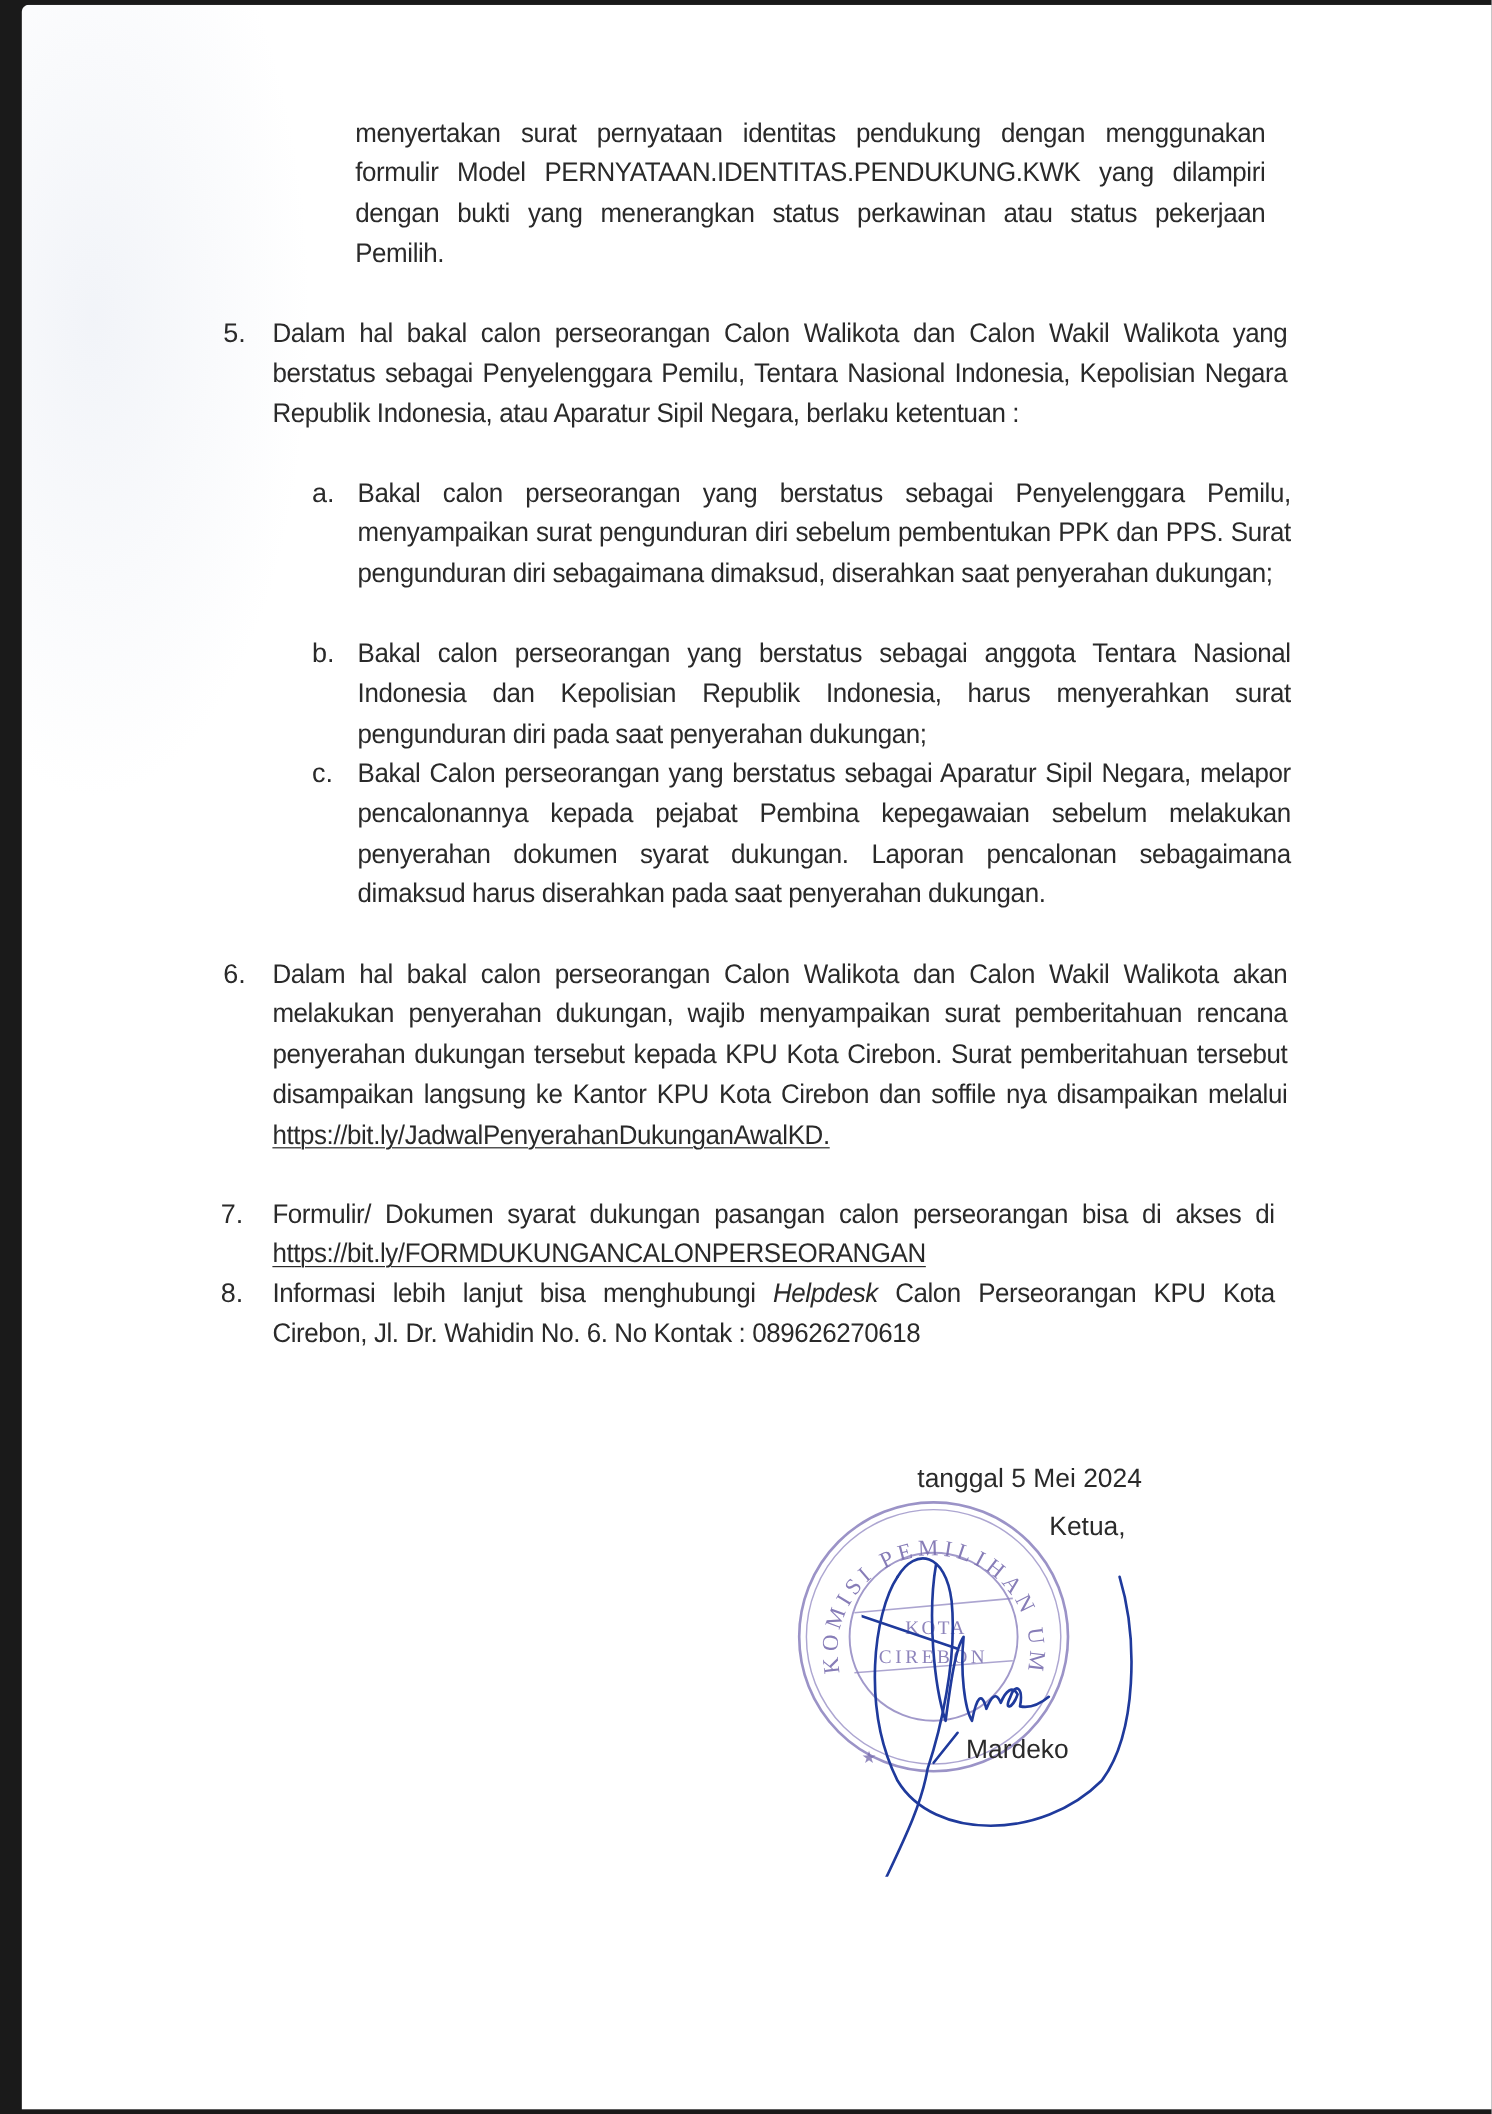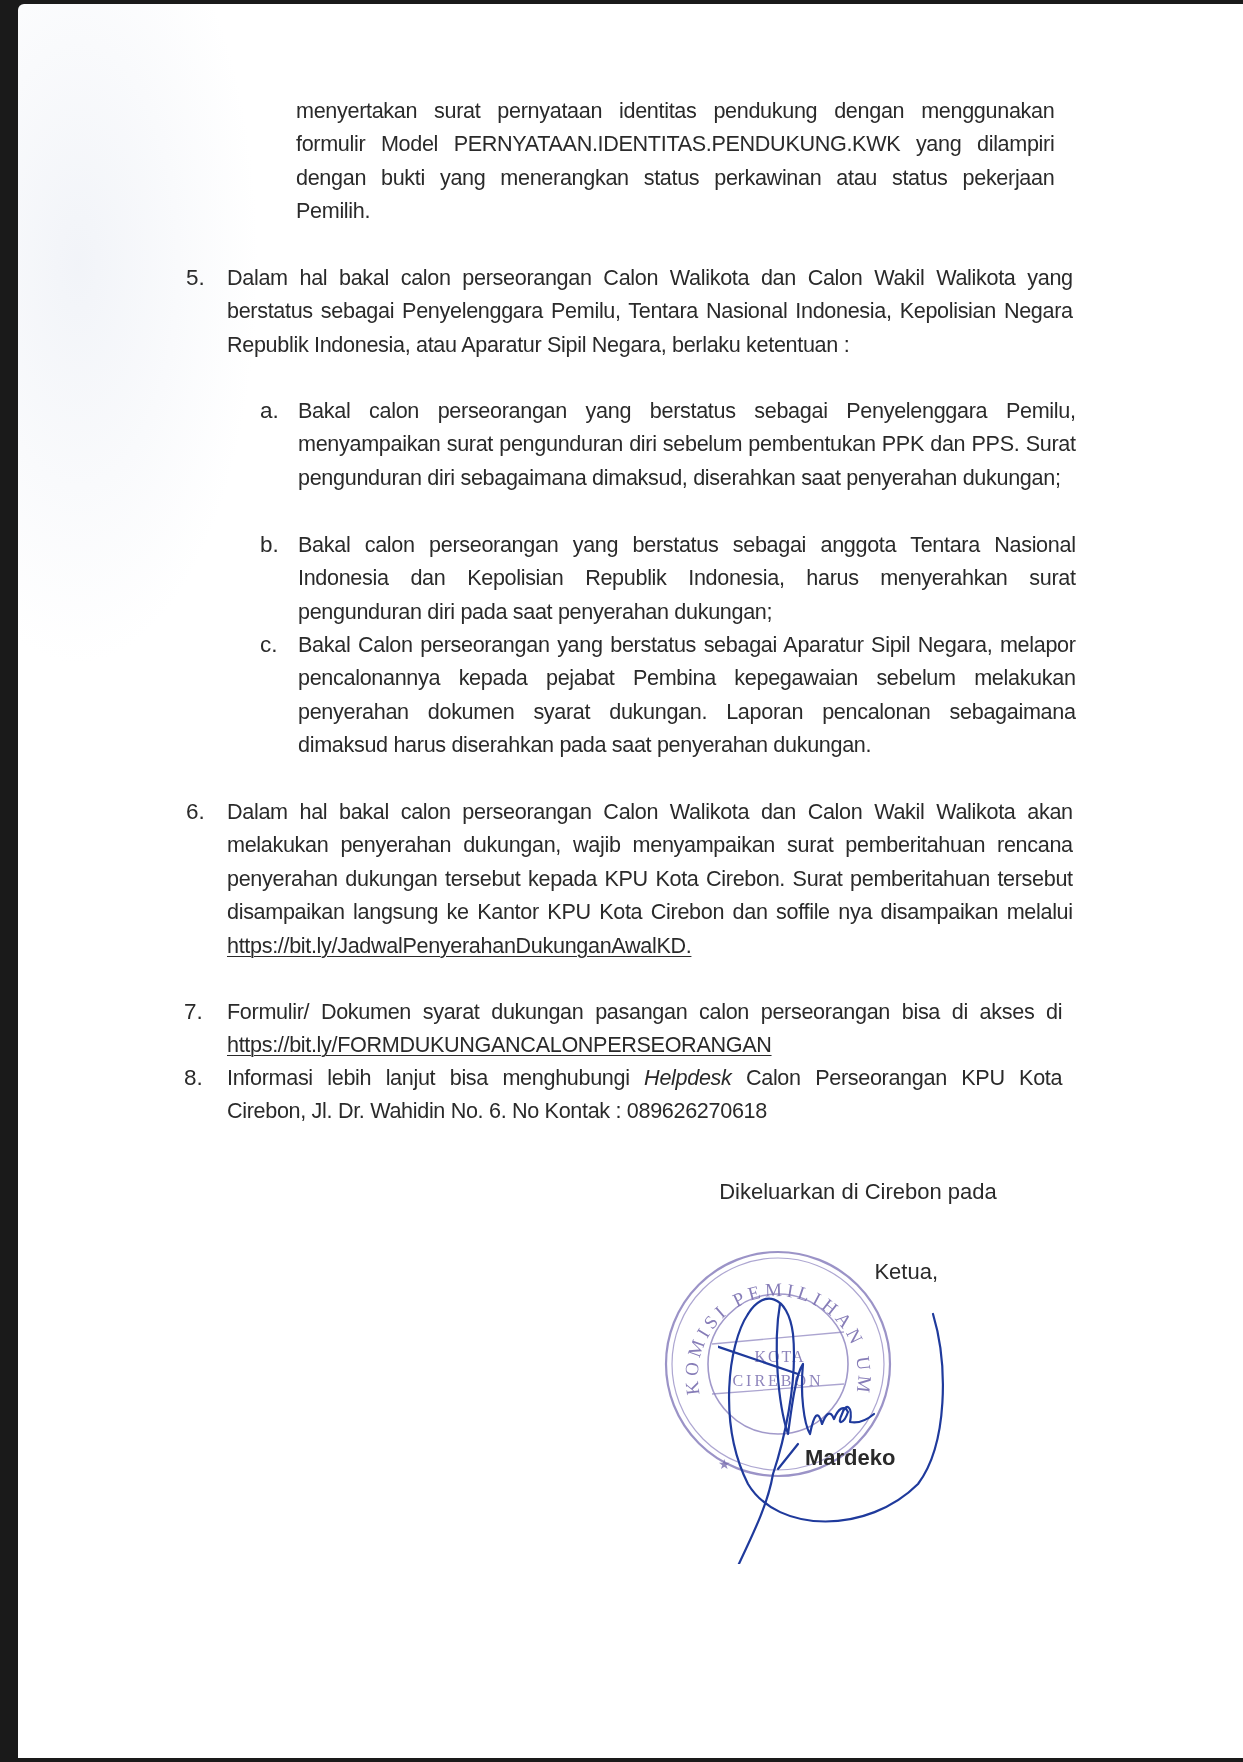--- a/index.html
+++ b/index.html
@@ -70,21 +70,21 @@
     <span class="link">https://bit.ly/FORMDUKUNGANCALONPERSEORANGAN</span>
   </div>
 
   <span class="num" style="left:166px; top:1057px;">8.</span>
   <div class="para" style="left:209px; top:1057px; width:870px;">
     <span>Informasi lebih lanjut bisa menghubungi</span>
     <span class="italic">Helpdesk</span>
     <span>Calon Perseorangan KPU Kota Cirebon, Jl. Dr. Wahidin No. 6. No Kontak : 089626270618</span>
   </div>
 
-  <div class="sig" style="left:640px; top:1171px; width:400px;">Dikeluarkan di Cirebon pada</div>
+  <div class="sig" style="left:640px; top:1211px; width:400px;">tanggal 5 Mei 2024</div>
 
   <svg class="stamp" width="240" height="240" viewBox="0 0 240 240">
     <defs>
       <path id="stampArc" d="M 42 150 A 80 80 0 1 1 198 150" fill="none"></path>
     </defs>
     <circle cx="120" cy="120" r="112" fill="none" stroke="#8a80bd" stroke-width="2.2" opacity="0.85"></circle>
     <circle cx="120" cy="120" r="106" fill="none" stroke="#8a80bd" stroke-width="1.2" opacity="0.7"></circle>
     <circle cx="120" cy="120" r="70" fill="none" stroke="#8a80bd" stroke-width="1.6" opacity="0.8"></circle>
     <line x1="54" y1="100" x2="186" y2="88" stroke="#8a80bd" stroke-width="1.3" opacity="0.7"></line>
     <line x1="54" y1="150" x2="186" y2="140" stroke="#8a80bd" stroke-width="1.3" opacity="0.7"></line>
@@ -101,15 +101,15 @@
   <svg class="signature" width="240" height="280" viewBox="0 0 240 280">
     <g fill="none" stroke="#1f3a9c" stroke-width="2.2" stroke-linecap="round" stroke-linejoin="round">
       <path d="M 30 30 C 10 60, 0 140, 30 200 C 60 250, 150 250, 200 200 C 230 160, 230 80, 215 30"></path>
       <path d="M 30 30 C 45 5, 70 10, 75 50 C 80 100, 65 160, 55 190 C 50 220, 35 250, 18 286"></path>
       <path d="M -8 60 L 80 90"></path>
       <path d="M 62 20 C 55 60, 60 120, 70 150 C 74 120, 78 90, 85 80 C 82 110, 86 140, 92 150 C 96 130, 100 125, 104 140 C 108 130, 112 125, 116 135 C 120 125, 126 120, 130 128 C 126 140, 118 142, 124 130 C 128 118, 135 122, 132 138 C 142 140, 150 135, 156 130"></path>
       <path d="M 80 160 L 60 185"></path>
     </g>
   </svg>
 
-  <div class="sig" style="left:787px; top:1437px; width:140px; text-align:left;font-weight:bold;">Mardeko</div>
+  <div class="sig" style="left:787px; top:1437px; width:140px; text-align:left;">Mardeko</div>
 
 </div>
 
 </body></html>

